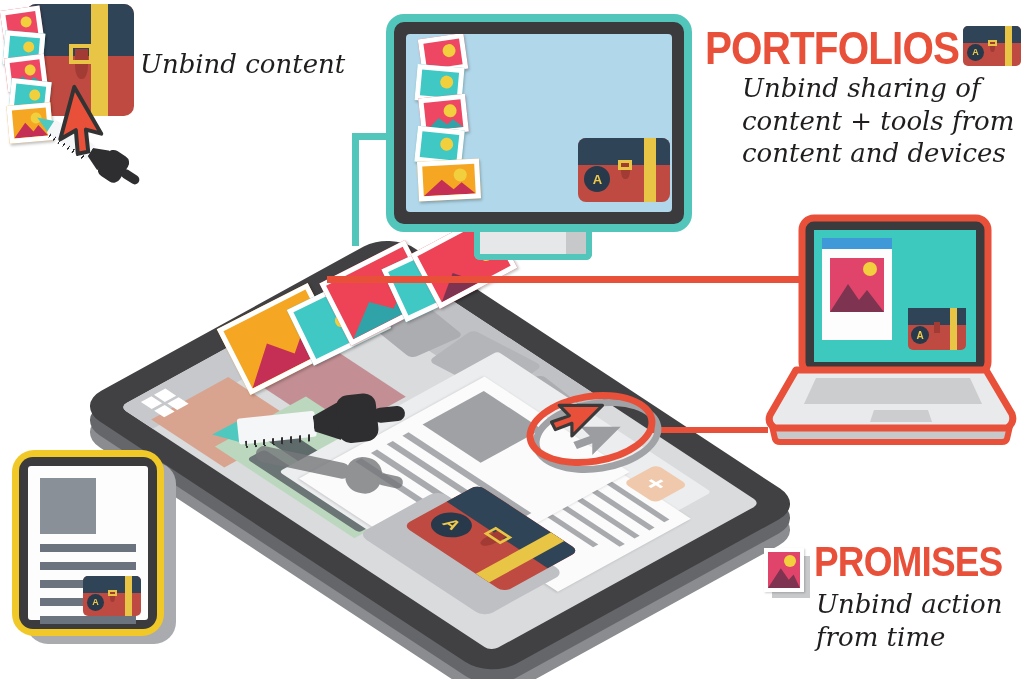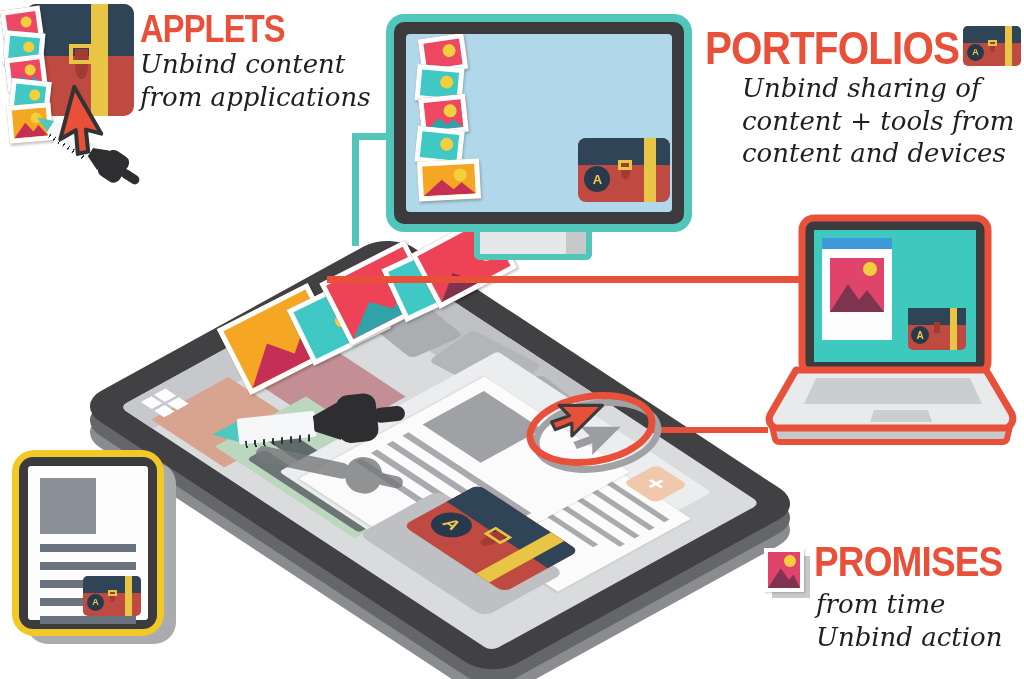--- a/index.html
+++ b/index.html
@@ -345,26 +345,22 @@
         <div class="flare"></div>
           <div class="blob"></div>
           <div class="stem"></div>
       </div>
     </div>
     <svg class="cursor-svg" style="left:60px;top:88px;width:52px;height:70px;transform:rotate(15deg);" viewBox="0 0 32 44">
       <path d="M3,2 L3,36 L11,28 L16,42 L22,39 L17,26 L27,26 Z" fill="#E8503A" stroke="#333333" stroke-width="2.5" stroke-linejoin="round"></path>
     </svg>
   </div>
 
-  <div class="txt" style="left:140px;top:10px;">
-    <span class="concept-title" style="font-size:38px;">APPLETS</span>
-  </div>
   <div class="txt concept-sub" style="left:140px;top:48px;">
     <div>Unbind content</div>
-    <div>from applications</div>
   </div>
 
   <div class="txt" style="left:705px;top:24px;">
     <span class="concept-title" style="font-size:47px;">PORTFOLIOS</span>
   </div>
   <div class="case case-sm" style="left:963px;top:26px;z-index:8;">
     <div class="case-top"></div>
       <div class="case-stripe"></div>
       <div class="case-tongue"></div>
     <div class="case-buckle"></div>
@@ -378,17 +374,17 @@
 
   <div class="promise-photo-shadow"></div>
   <div class="promise-photo photo" style="position:absolute;">
     <div class="sun"></div>
       <div class="mtn mtn-plum" style="clip-path:polygon(0 100%,40% 5%,65% 60%,80% 35%,100% 100%);"></div>
   </div>
   <div class="txt" style="left:814px;top:540px;">
     <span class="concept-title" style="font-size:43px;">PROMISES</span>
   </div>
   <div class="txt concept-sub" style="left:816px;top:588px;">
+    <div>Unbind action</div>
     <div>from time</div>
-    <div>Unbind action</div>
   </div>
 
 </div>
 
 </body></html>

